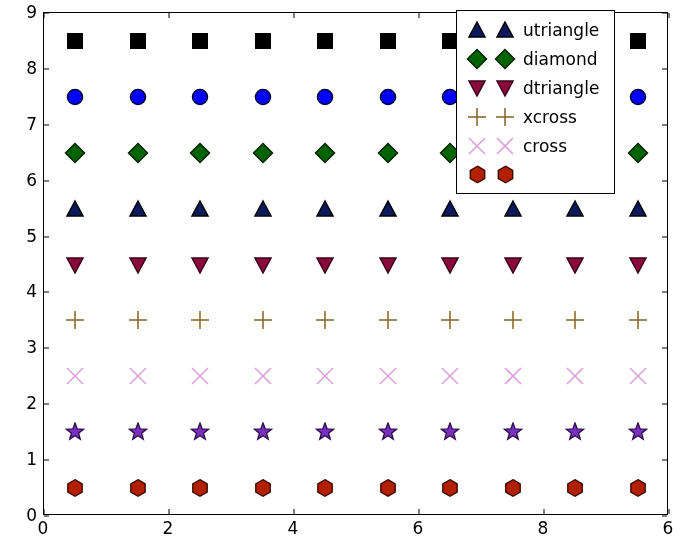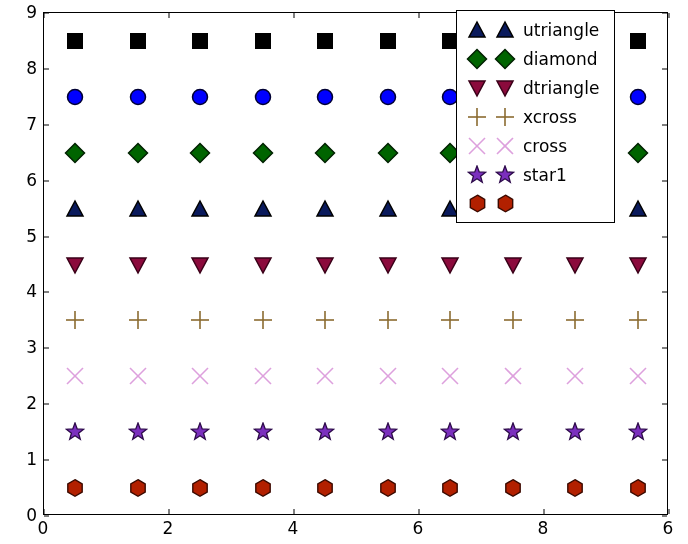--- a/index.html
+++ b/index.html
@@ -546,31 +546,20 @@
             </svg></span>
           <span class="legend-handle"><svg width="20" height="20" viewBox="0 0 20 20" xmlns="http://www.w3.org/2000/svg">
               <line x1="2" y1="2" x2="18" y2="18" stroke="#dda0dd" stroke-width="1.6"></line>
               <line x1="18" y1="2" x2="2" y2="18" stroke="#dda0dd" stroke-width="1.6"></line>
             </svg></span>
         </div>
         <span class="legend-label">cross</span>
       </div>
       <div class="legend-row">
         <div class="legend-handles">
-          <span class="legend-handle"><svg width="20" height="20" viewBox="0 0 20 20" xmlns="http://www.w3.org/2000/svg">
-              <polygon points="10.00,1.00 12.22,6.94 18.56,7.22 13.59,11.17 15.29,17.28 10.00,13.78 4.71,17.28 6.41,11.17 1.44,7.22 7.78,6.94" fill="#7b2fbe" stroke="#2d0a4a" stroke-width="1.3" stroke-linejoin="miter"></polygon>
-            </svg></span>
-          <span class="legend-handle"><svg width="20" height="20" viewBox="0 0 20 20" xmlns="http://www.w3.org/2000/svg">
-              <polygon points="10.00,1.00 12.22,6.94 18.56,7.22 13.59,11.17 15.29,17.28 10.00,13.78 4.71,17.28 6.41,11.17 1.44,7.22 7.78,6.94" fill="#7b2fbe" stroke="#2d0a4a" stroke-width="1.3" stroke-linejoin="miter"></polygon>
-            </svg></span>
-        </div>
-        <span class="legend-label">star1</span>
-      </div>
-      <div class="legend-row">
-        <div class="legend-handles">
           <span class="legend-handle"><svg width="19" height="19" viewBox="0 0 19 19" xmlns="http://www.w3.org/2000/svg">
               <polygon points="9.50,1.20 16.69,5.35 16.69,13.65 9.50,17.80 2.31,13.65 2.31,5.35" fill="#b22000" stroke="#3a0a00" stroke-width="1.4" stroke-linejoin="miter"></polygon>
             </svg></span>
           <span class="legend-handle"><svg width="19" height="19" viewBox="0 0 19 19" xmlns="http://www.w3.org/2000/svg">
               <polygon points="9.50,1.20 16.69,5.35 16.69,13.65 9.50,17.80 2.31,13.65 2.31,5.35" fill="#b22000" stroke="#3a0a00" stroke-width="1.4" stroke-linejoin="miter"></polygon>
             </svg></span>
         </div>
       </div>
     </div>
 

